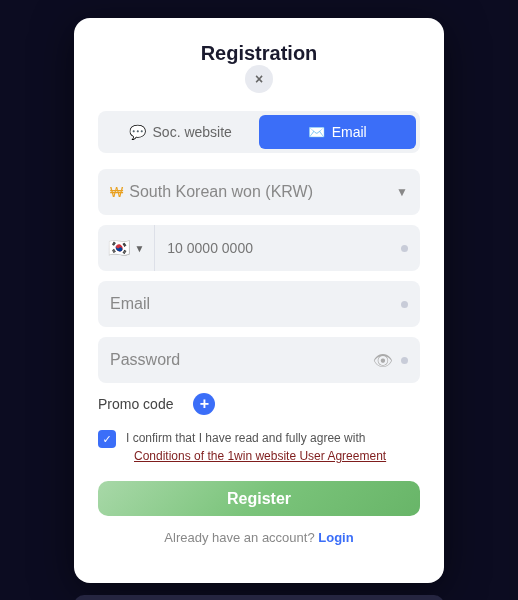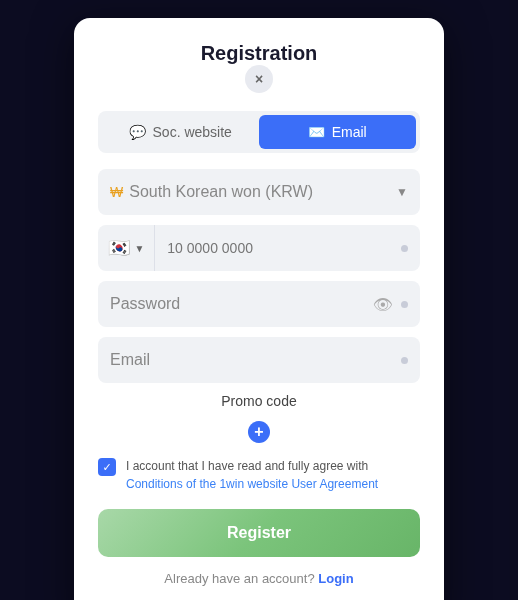--- a/index.html
+++ b/index.html
@@ -172,24 +172,23 @@
       color: #4c1d95;
       background: transparent;
       border: none;
       outline: none;
     }
 
     
     .promo-section {
       display: flex;
       align-items: center;
-      gap: 12px;
+      gap: 20px;
       margin-bottom: 14px;
       margin-top: 4px;
-      flex-direction: column;
     }
 
     .promo-label {
       font-size: 14px;
       color: #444;
       font-weight: 500;
     }
 
     .promo-add-btn {
       width: 22px;
@@ -232,27 +231,29 @@
       font-size: 11px;
     }
 
     .checkbox-text {
       font-size: 12px;
       color: #555;
       line-height: 1.5;
     }
 
     .checkbox-link {
-      color: #3b82f6;
+      color: #7f1d1d;
+      text-decoration: underline;
+      margin-left: 8px;
     }
 
     
     .register-btn {
       width: 100%;
-      height: 48px;
+      height: 35px;
       background: linear-gradient(135deg, #a8d8a8 0%, #7bc47b 50%, #68b568 100%);
       border: none;
       border-radius: 10px;
       font-size: 16px;
       font-weight: 600;
       color: #fff;
       cursor: pointer;
       margin-bottom: 14px;
     }
 
@@ -362,44 +363,44 @@
     <div class="phone-prefix">
       <span class="flag">🇰🇷</span>
       <span class="chevron-down">▼</span>
     </div>
     <input class="phone-input" type="text" placeholder="10 0000 0000" style="">
     <span style="margin-right:12px;" class="field-dot"></span>
   </div>
 
   
   <div class="form-field">
+    <span class="field-text">Email</span>
+    <span class="field-dot"></span>
+  </div>
+
+  
+  <div class="form-field">
     <span class="field-text">Password</span>
     <span style="margin-right:8px; color:#aaa; font-size:16px;">👁</span>
-    <span class="field-dot"></span>
-  </div>
-
-  
-  <div class="form-field">
-    <span class="field-text">Email</span>
     <span class="field-dot"></span>
   </div>
 
   
   <div class="promo-section">
     <span class="promo-label">Promo code</span>
     <button class="promo-add-btn">+</button>
   </div>
 
   
   <div class="checkbox-section">
     <div class="checkbox-box">
       <span class="checkmark">✓</span>
     </div>
     <span class="checkbox-text">
-      <span>I account that I have read and fully agree with </span><a class="checkbox-link">Conditions of the 1win website User Agreement</a>
+      <span>I confirm that I have read and fully agree with </span><a class="checkbox-link">Conditions of the 1win website User Agreement</a>
     </span>
   </div>
 
   
   <button class="register-btn">Register</button>
 
   
   <div class="login-section">
     <span>Already have an account?</span>
     <a class="login-link" href="#">Login</a>

